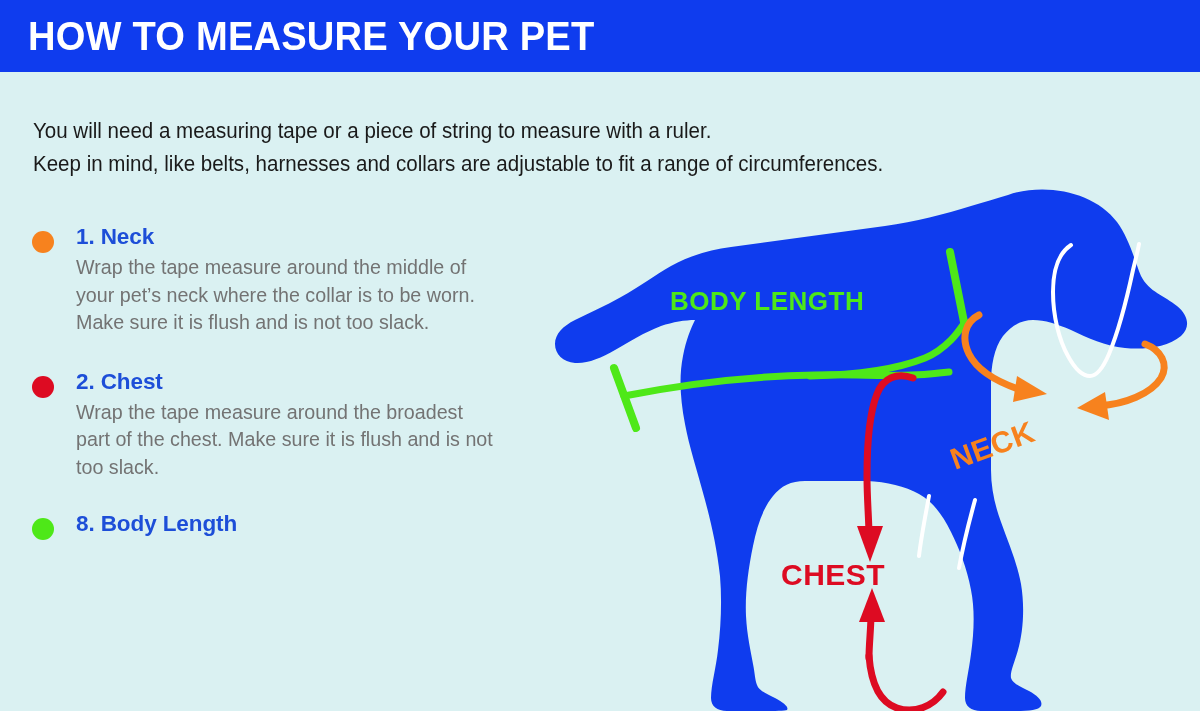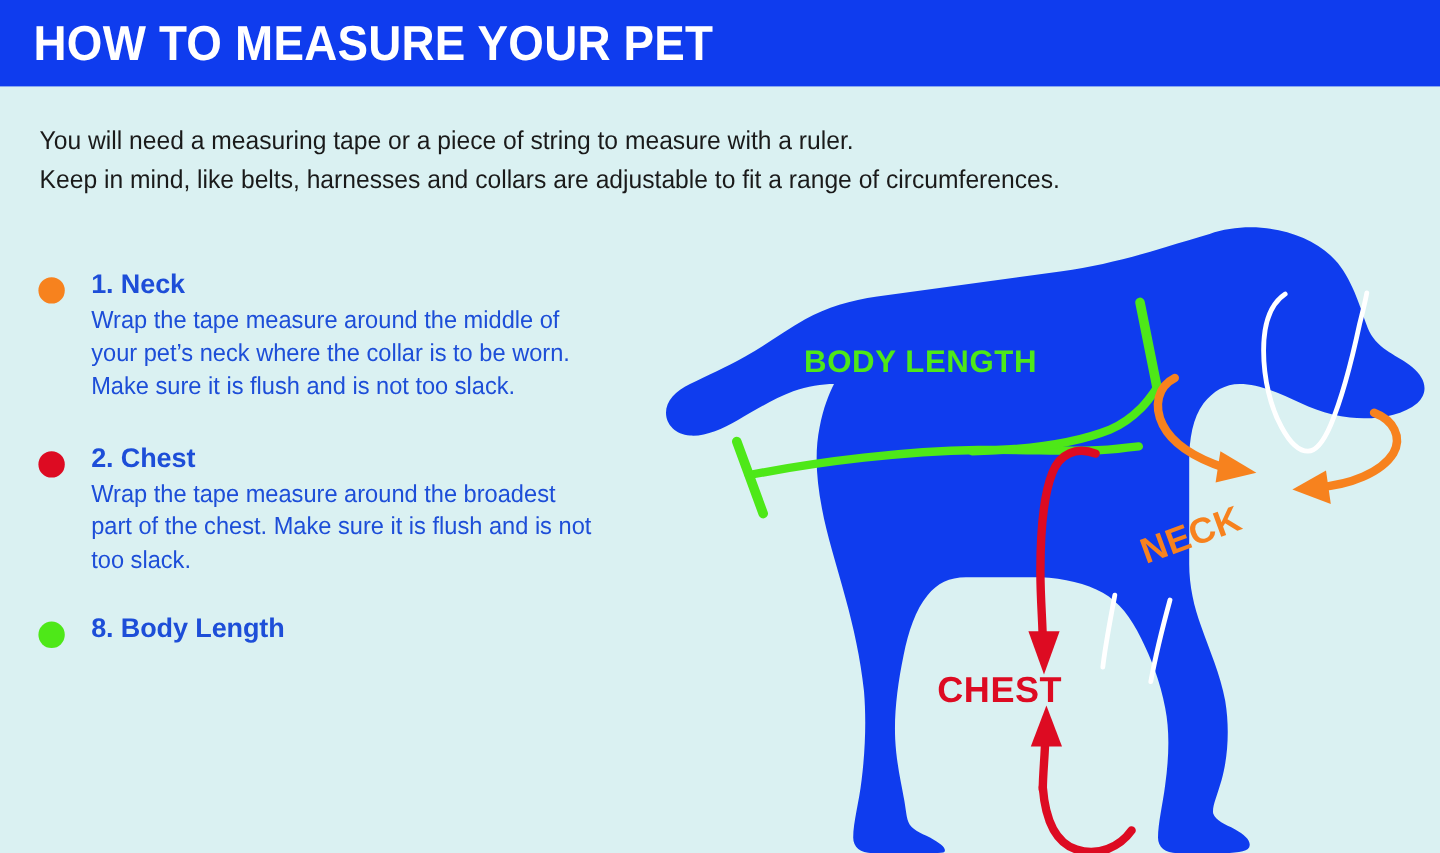--- a/index.html
+++ b/index.html
@@ -43,21 +43,21 @@
     line-height: 44px;
     transform: scaleX(0.93);
     transform-origin: left center;
     white-space: nowrap;
   }
 
   
   #intro {
     position: absolute;
     left: 33px;
-    top: 101px;
+    top: 115px;
     width: 1050px;
     color: #1a1a1a;
     font-size: 21.5px;
     line-height: 33px;
     font-weight: normal;
   }
   #intro .line {
     display: block;
     white-space: nowrap;
     transform: scaleX(0.955);
@@ -88,21 +88,21 @@
     font-size: 22.5px;
     font-weight: bold;
     color: #1d4ed8;
     line-height: 30px;
     letter-spacing: -0.1px;
     margin-bottom: 1px;
   }
   .step-body {
     font-size: 20.5px;
     line-height: 27.5px;
-    color: #1d4ed8;
+    color: #737373;
     width: 460px;
   }
   .step-body .line {
     display: block;
     white-space: nowrap;
     transform: scaleX(0.96);
     transform-origin: left center;
   }
 
   

